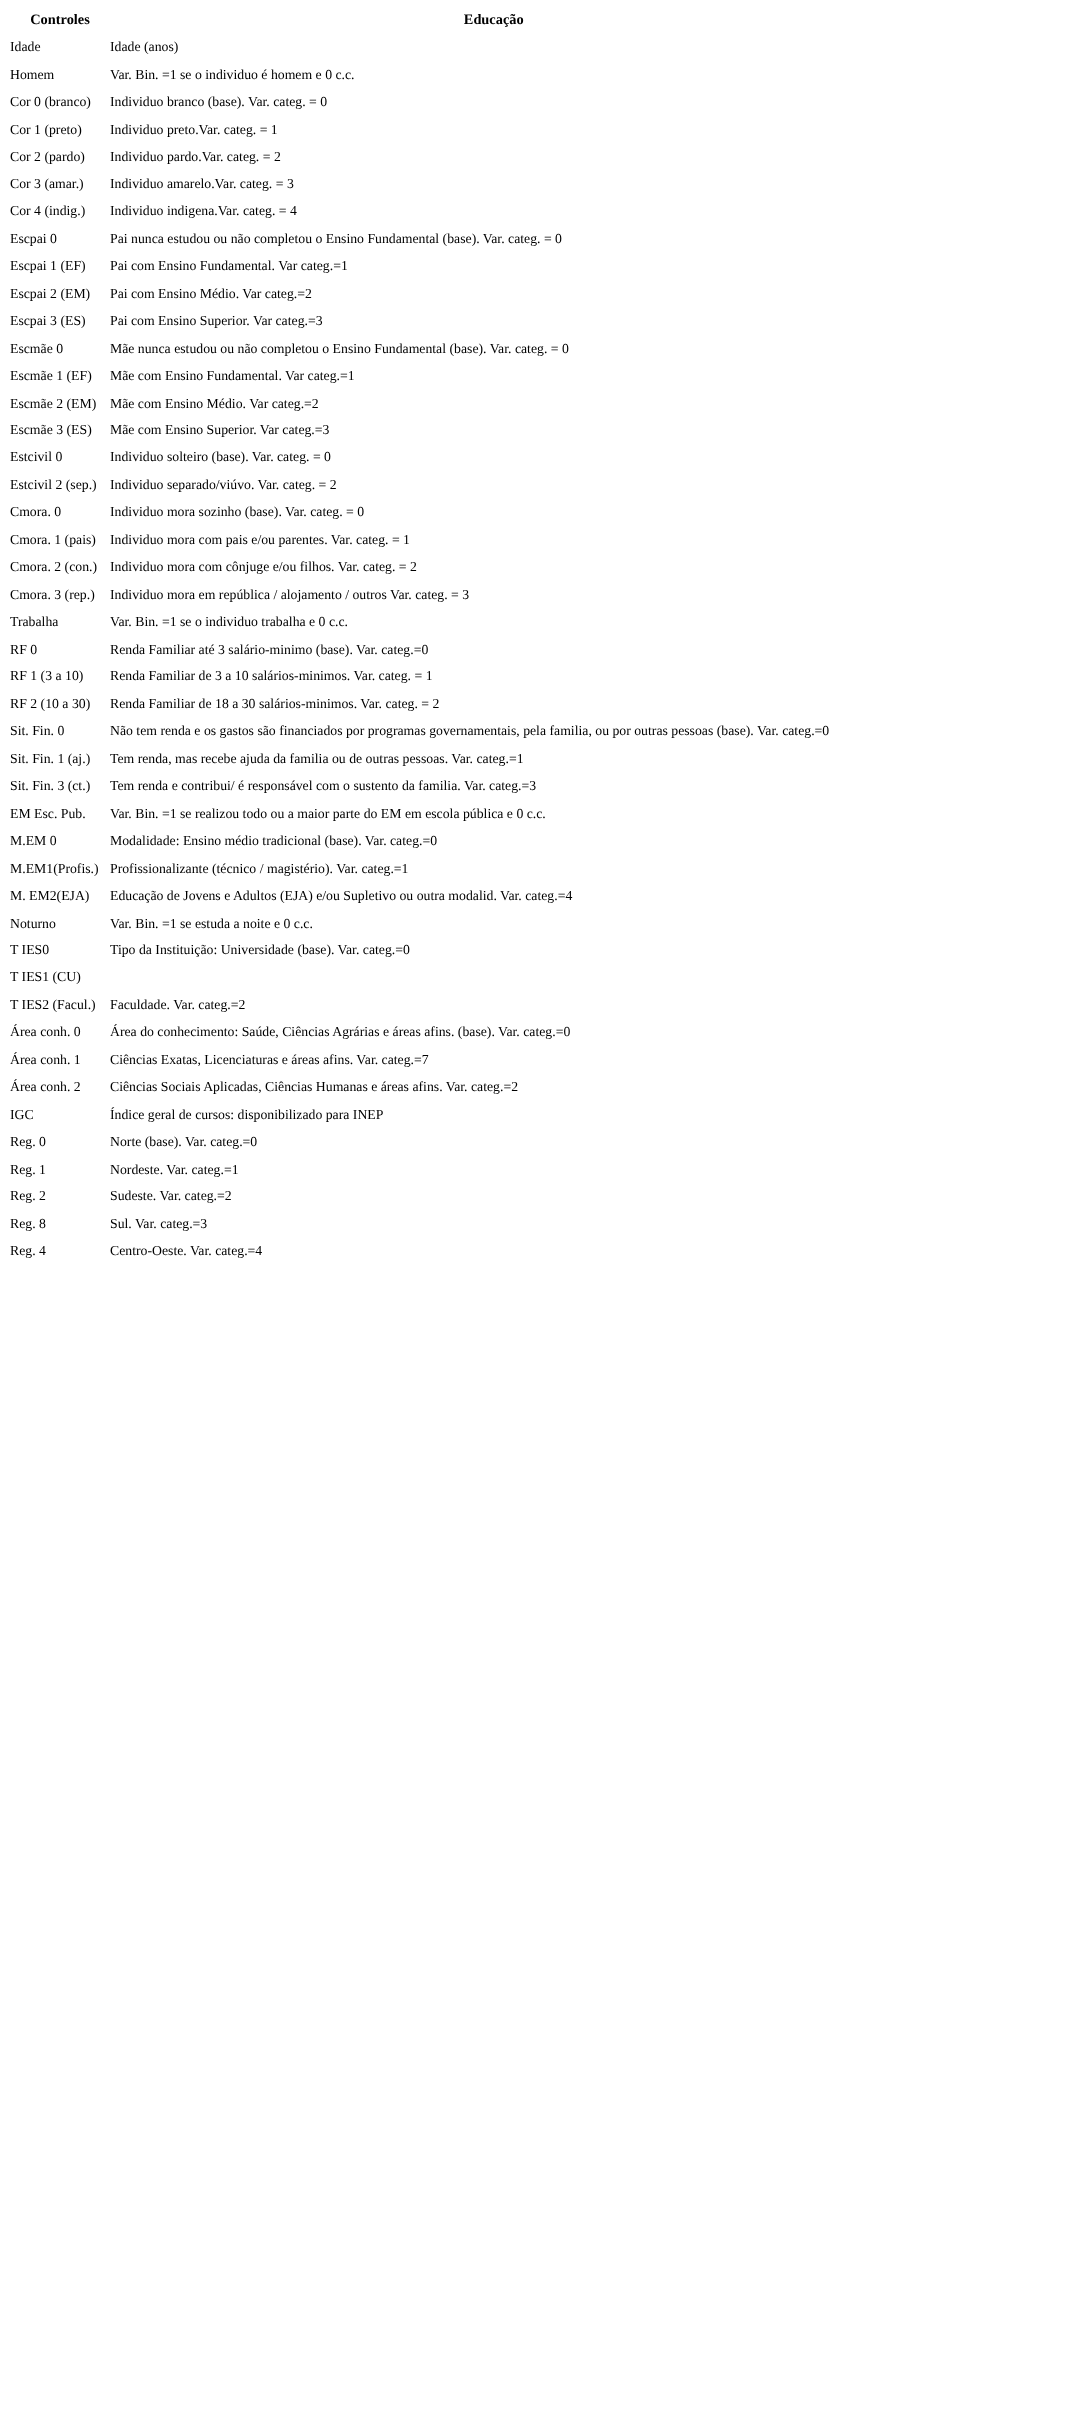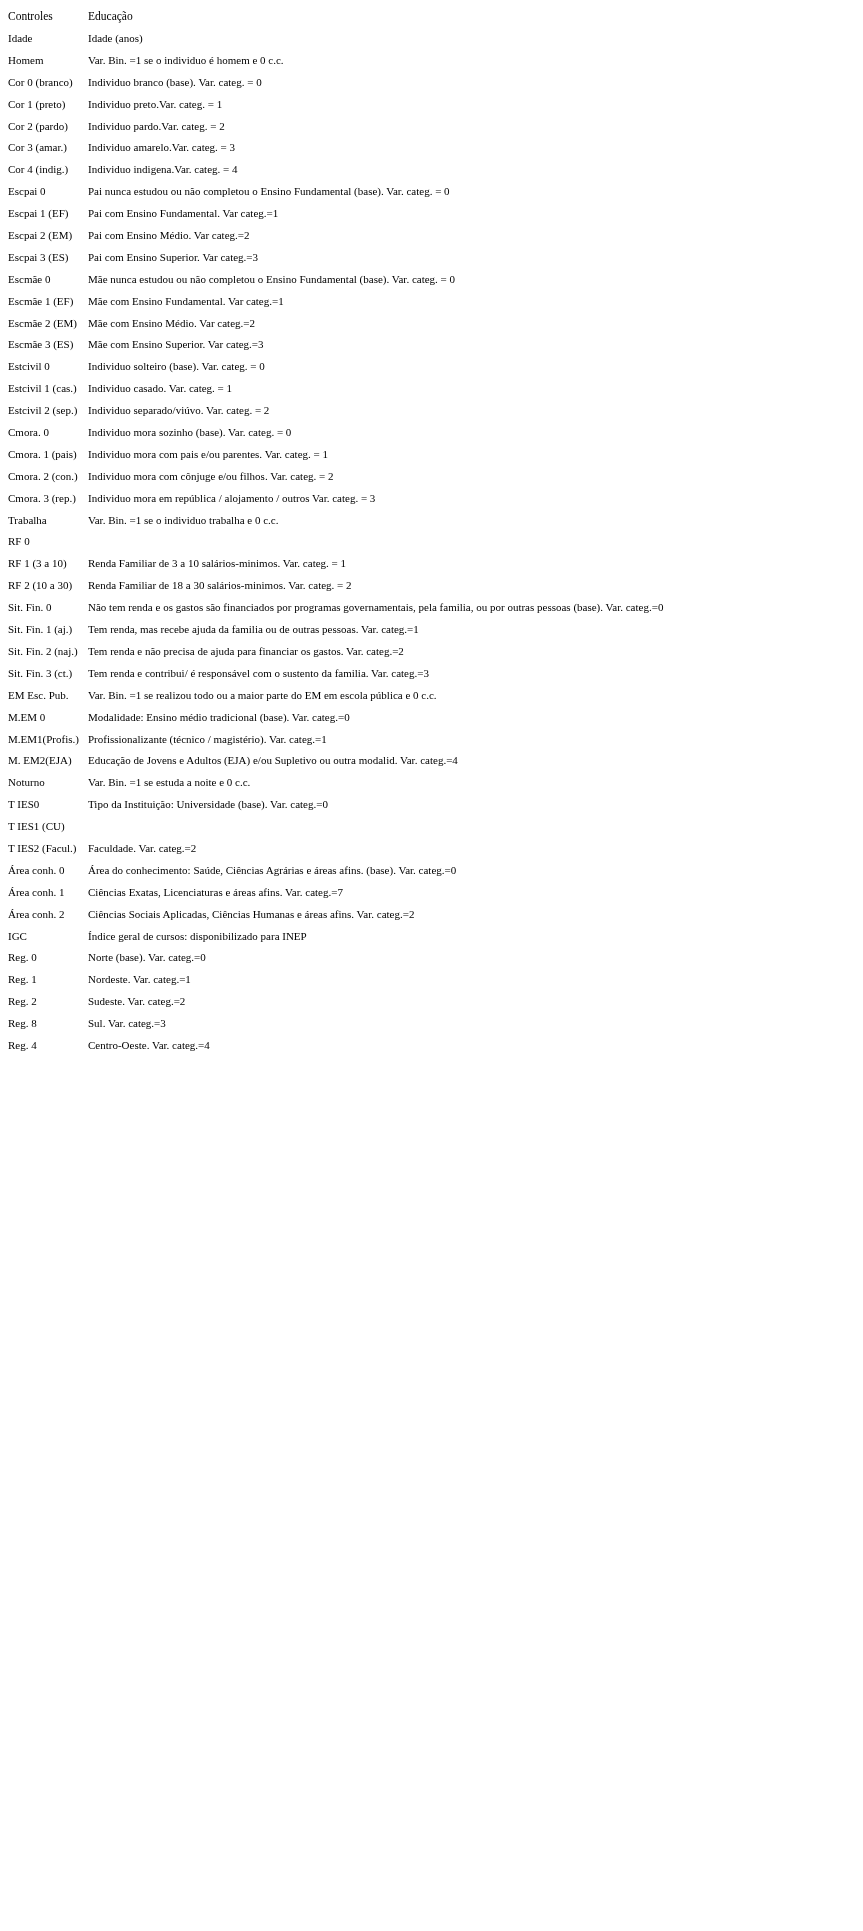--- a/index.html
+++ b/index.html
@@ -29,23 +29,23 @@
   }
   .cell {
     font-size: 11px;
     overflow: visible;
   }
   .row.hdr {
     height: 23px;
     line-height: 23px;
   }
   .hdr .cell {
-    font-weight: normal;
+    font-weight: bold;
     font-size: 11.5px;
-    text-align: left;
+    text-align: center;
   }
 </style>
 </head>
 <body>
 
 <div class="doc">
   <div class="tbl">
 
     <div class="row hdr">
       <div class="cell">Controles</div>
@@ -126,24 +126,20 @@
   <div class="row">
     <div class="cell">Escmãe 3 (ES)</div>
     <div class="cell">Mãe com Ensino Superior. Var categ.=3</div>
   </div>
 
   <div class="row">
     <div class="cell">Estcivil 0</div>
     <div class="cell">Individuo solteiro (base). Var. categ. = 0</div>
   </div>
 
-  <div class="row">
-    <div class="cell">Estcivil 1 (cas.)</div>
-    <div class="cell">Individuo casado. Var. categ. = 1</div>
-  </div>
 
   <div class="row">
     <div class="cell">Estcivil 2 (sep.)</div>
     <div class="cell">Individuo separado/viúvo. Var. categ. = 2</div>
   </div>
 
   <div class="row">
     <div class="cell">Cmora. 0</div>
     <div class="cell">Individuo mora sozinho (base). Var. categ. = 0</div>
   </div>
@@ -163,20 +159,21 @@
     <div class="cell">Individuo mora em república / alojamento / outros Var. categ. = 3</div>
   </div>
 
   <div class="row">
     <div class="cell">Trabalha</div>
     <div class="cell">Var. Bin. =1 se o individuo trabalha e 0 c.c.</div>
   </div>
 
   <div class="row">
     <div class="cell">RF 0</div>
+    <div class="cell">Renda Familiar até 3 salário-minimo (base). Var. categ.=0</div>
   </div>
 
   <div class="row">
     <div class="cell">RF 1 (3 a 10)</div>
     <div class="cell">Renda Familiar de 3 a 10 salários-minimos. Var. categ. = 1</div>
   </div>
 
   <div class="row">
     <div class="cell">RF 2 (10 a 30)</div>
     <div class="cell">Renda Familiar de 18 a 30 salários-minimos. Var. categ. = 2</div>
@@ -185,24 +182,20 @@
   <div class="row">
     <div class="cell">Sit. Fin. 0</div>
     <div class="cell">Não tem renda e os gastos são financiados por programas governamentais, pela familia, ou por outras pessoas (base). Var. categ.=0</div>
   </div>
 
   <div class="row">
     <div class="cell">Sit. Fin. 1 (aj.)</div>
     <div class="cell">Tem renda, mas recebe ajuda da familia ou de outras pessoas. Var. categ.=1</div>
   </div>
 
-  <div class="row">
-    <div class="cell">Sit. Fin. 2 (naj.)</div>
-    <div class="cell">Tem renda e não precisa de ajuda para financiar os gastos. Var. categ.=2</div>
-  </div>
 
   <div class="row">
     <div class="cell">Sit. Fin. 3 (ct.)</div>
     <div class="cell">Tem renda e contribui/ é responsável com o sustento da familia. Var. categ.=3</div>
   </div>
 
   <div class="row">
     <div class="cell">EM Esc. Pub.</div>
     <div class="cell">Var. Bin. =1 se realizou todo ou a maior parte do EM em escola pública e 0 c.c.</div>
   </div>

